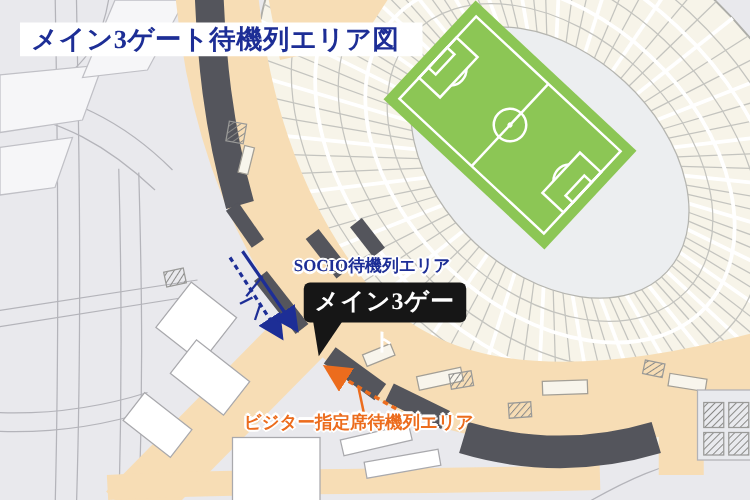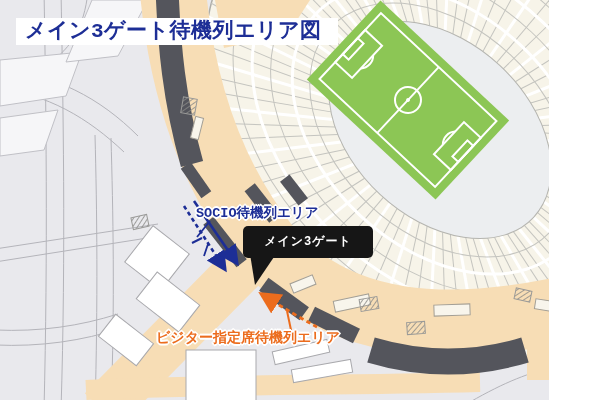--- a/index.html
+++ b/index.html
@@ -1,36 +1,37 @@
 <!DOCTYPE html>
 <html><head>
 <meta charset="utf-8">
 <style>
   html,body{margin:0;padding:0;}
   #stage{
-    position:relative;width:549px;height:400px;overflow:hidden;
-    background:#e9e9ed;font-family:Liberation Mono, monospace;
+    position:relative;width:600px;height:400px;overflow:hidden;
+    background:#e9e9ed;font-family:Liberation Serif, serif;
   }
   #map-svg{position:absolute;left:0;top:0;}
   .map-label{
     position:absolute;font-weight:bold;white-space:nowrap;
     text-shadow:2px 0 0 #fff,-2px 0 0 #fff,0 2px 0 #fff,0 -2px 0 #fff,
                 1px 1px 0 #fff,-1px -1px 0 #fff,1px -1px 0 #fff,-1px 1px 0 #fff;
+    margin-left:39px;
   }
   .label-blue{color:#1d2e96;font-size:13.5px;}
   .label-orange{color:#ec6c1d;font-size:14px;text-align:right;}
   #title-bar{
     position:absolute;left:16px;top:18px;width:313px;height:27px;
     background:#ffffff;color:#1d2e96;font-size:21px;font-weight:bold;
     line-height:27px;padding-left:9px;letter-spacing:0.5px;
   }
   #gate-callout{
     position:absolute;left:243px;top:226px;width:130px;height:32px;
     background:#161616;border-radius:5px;color:#ffffff;
-    font-size:12px;font-weight:bold;line-height:32px;text-align:center;
+    font-size:19px;font-weight:bold;line-height:32px;text-align:center;
     letter-spacing:1px;
   }
 </style>
 </head>
 <body>
 
 <div id="stage">
 
   <svg id="map-svg" width="600" height="400" viewBox="0 0 600 400">
     <defs>

